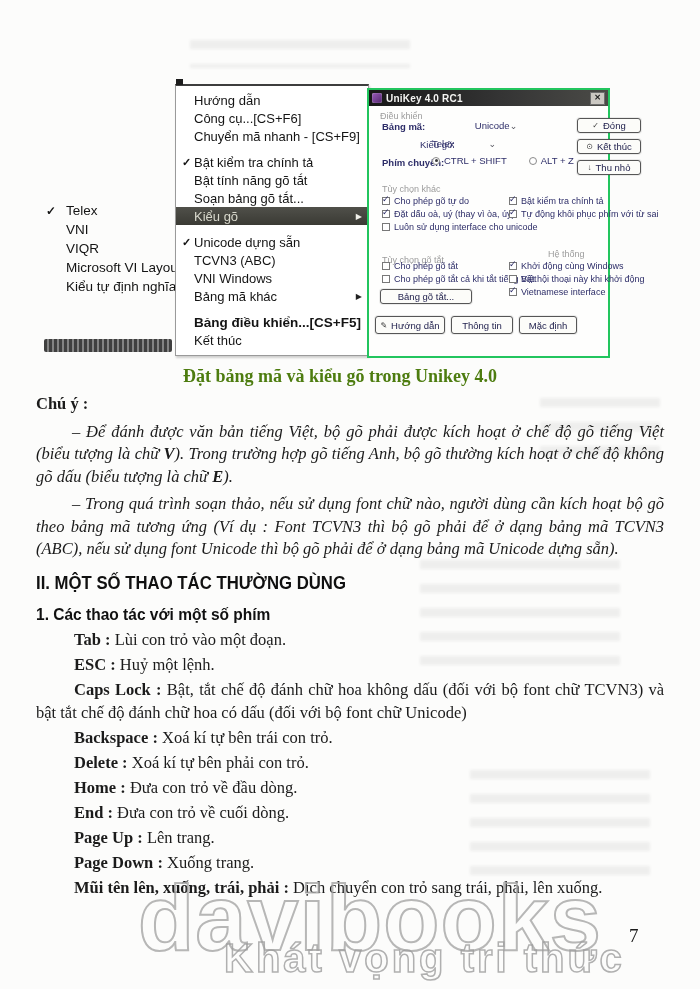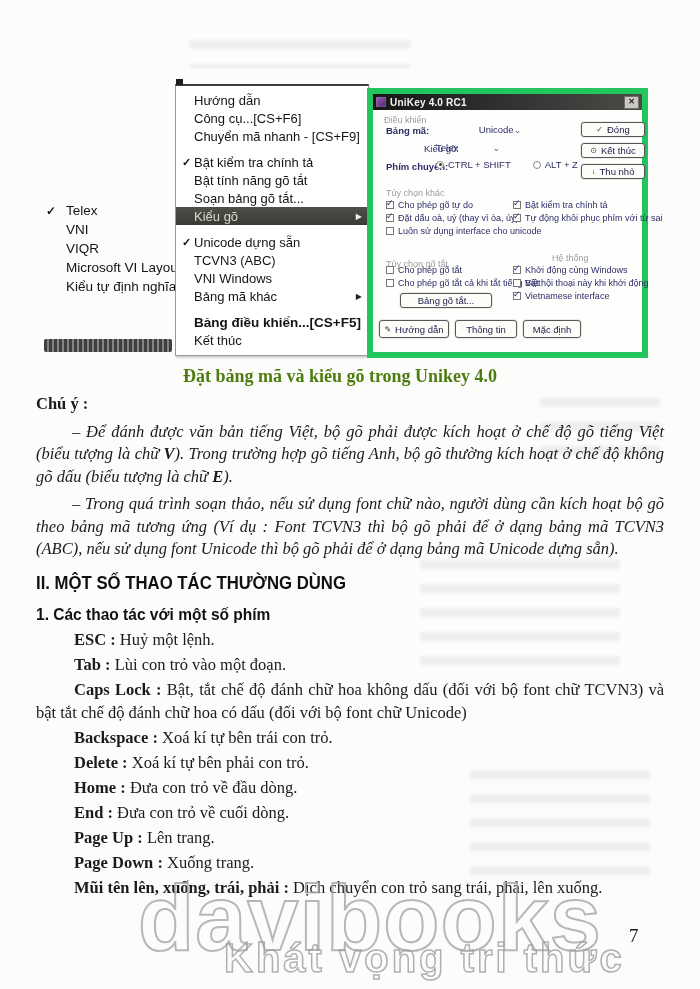--- a/index.html
+++ b/index.html
@@ -25,22 +25,22 @@
   .mi{height:18px;display:flex;align-items:center;padding:0 6px 0 3px;white-space:nowrap;}
   .mi-gutter{width:15px;flex:0 0 15px;text-align:center;font-size:11px;font-weight:bold;}
   .mi-label{flex:1;}
   .mi-arrow{font-size:8px;color:#222;}
   .mi.hl{background:linear-gradient(#50504a,#3a3a34);color:#d8d8cc;}
   .mi.hl .mi-arrow{color:#f0f0ea;}
   .mi.bold .mi-label{font-weight:bold;font-size:13.5px;}
   .mgap{height:8px;}
 
   
-  .dialog{position:absolute;z-index:3;left:367px;top:88px;width:281px;height:270px;background:#fefefd;
-          border:6px solid #22c55e;box-sizing:border-box;}
+  .dialog{position:absolute;z-index:3;left:367px;top:88px;width:243px;height:270px;background:#fefefd;
+          border:2px solid #22c55e;box-sizing:border-box;}
   .titlebar{position:absolute;left:0;top:0;right:0;height:16px;display:flex;align-items:center;gap:4px;
           background:linear-gradient(90deg,#171717,#343434 55%,#4b4b47);color:#f4f4f2;padding:0 3px;}
   .app-icon{width:10px;height:10px;flex:0 0 10px;border-radius:2px;
           background:linear-gradient(135deg,#9a5cba,#53266e);box-shadow:inset 0 0 1px #fff;}
   .title-text{flex:1;font-size:10px;font-weight:bold;letter-spacing:.2px;}
   .close-btn{width:13px;height:11px;background:#cbc8c2;border:1px solid #6e6e6e;color:#1e1e1e;
           font-size:8px;line-height:10px;text-align:center;font-weight:bold;}
   .dlg-label{position:absolute;font-size:9.5px;color:#2d2d68;white-space:nowrap;}
   .grp-label{position:absolute;font-size:9px;color:#9c9c9c;white-space:nowrap;}
   .combo{position:absolute;display:flex;justify-content:space-between;align-items:center;
@@ -253,21 +253,21 @@
     <span class="grp-label" style="left:13px;top:165px;">Tùy chọn gõ tắt</span>
     <span class="grp-label" style="left:141px;top:159px;padding-left:38px;">Hệ thống</span>
     <div class="cbrow" style="left:13px;top:171px;justify-content:center;">
       <span class="cb"></span>
       <span>Cho phép gõ tắt</span>
     </div>
     <div class="cbrow" style="left:13px;top:184px;">
       <span class="cb"></span>
       <span>Cho phép gõ tắt cả khi tắt tiếng Việt</span>
     </div>
-    <div class="btn" style="left:27px;top:199px;width:92px;height:15px;">
+    <div class="btn" style="left:11px;top:199px;width:92px;height:15px;">
       <span>Bảng gõ tắt...</span>
     </div>
     <div class="cbrow" style="left:140px;top:171px;">
       <span class="cb">
           <i class="tick">✓</i>
         </span>
       <span>Khởi động cùng Windows</span>
     </div>
     <div class="cbrow" style="left:140px;top:184px;">
       <span class="cb"></span>
@@ -294,22 +294,22 @@
 
   <div class="caption">Đặt bảng mã và kiểu gõ trong Unikey 4.0</div>
 
   <div class="content">
     <p class="note">Chú ý :</p>
     <p class="ipara"><span>– Để đánh được văn bản tiếng Việt, bộ gõ phải được kích hoạt ở chế độ gõ tiếng Việt (biểu tượng là chữ </span><span class="bi">V</span><span>). Trong trường hợp gõ tiếng Anh, bộ gõ thường kích hoạt ở chế độ không gõ dấu (biểu tượng là chữ </span><span class="bi">E</span><span>).</span></p>
     <p class="ipara">– Trong quá trình soạn thảo, nếu sử dụng font chữ nào, người dùng cần kích hoạt bộ gõ theo bảng mã tương ứng (Ví dụ : Font TCVN3 thì bộ gõ phải để ở dạng bảng mã TCVN3 (ABC), nếu sử dụng font Unicode thì bộ gõ phải để ở dạng bảng mã Unicode dựng sẵn).</p>
     <div class="sec">II. MỘT SỐ THAO TÁC THƯỜNG DÙNG</div>
     <div class="sub">1. Các thao tác với một số phím</div>
     <div class="klist">
+      <p class="kline"><span class="k">Tab :</span> <span>Lùi con trỏ vào một đoạn.</span></p>
       <p class="kline"><span class="k">ESC :</span> <span>Huỷ một lệnh.</span></p>
-      <p class="kline"><span class="k">Tab :</span> <span>Lùi con trỏ vào một đoạn.</span></p>
       <p class="kline"><span class="k">Caps Lock :</span> <span>Bật, tắt chế độ đánh chữ hoa không dấu (đối với bộ font chữ TCVN3) và bật tắt chế độ đánh chữ hoa có dấu (đối với bộ font chữ Unicode)</span></p>
       <p class="kline"><span class="k">Backspace :</span> <span>Xoá kí tự bên trái con trỏ.</span></p>
       <p class="kline"><span class="k">Delete :</span> <span>Xoá kí tự bên phải con trỏ.</span></p>
       <p class="kline"><span class="k">Home :</span> <span>Đưa con trỏ về đầu dòng.</span></p>
       <p class="kline"><span class="k">End :</span> <span>Đưa con trỏ về cuối dòng.</span></p>
       <p class="kline"><span class="k">Page Up :</span> <span>Lên trang.</span></p>
       <p class="kline"><span class="k">Page Down :</span> <span>Xuống trang.</span></p>
       <p class="kline"><span class="k">Mũi tên lên, xuống, trái, phải :</span> <span>Dịch chuyển con trỏ sang trái, phải, lên xuống.</span></p>
     </div>
   </div>

